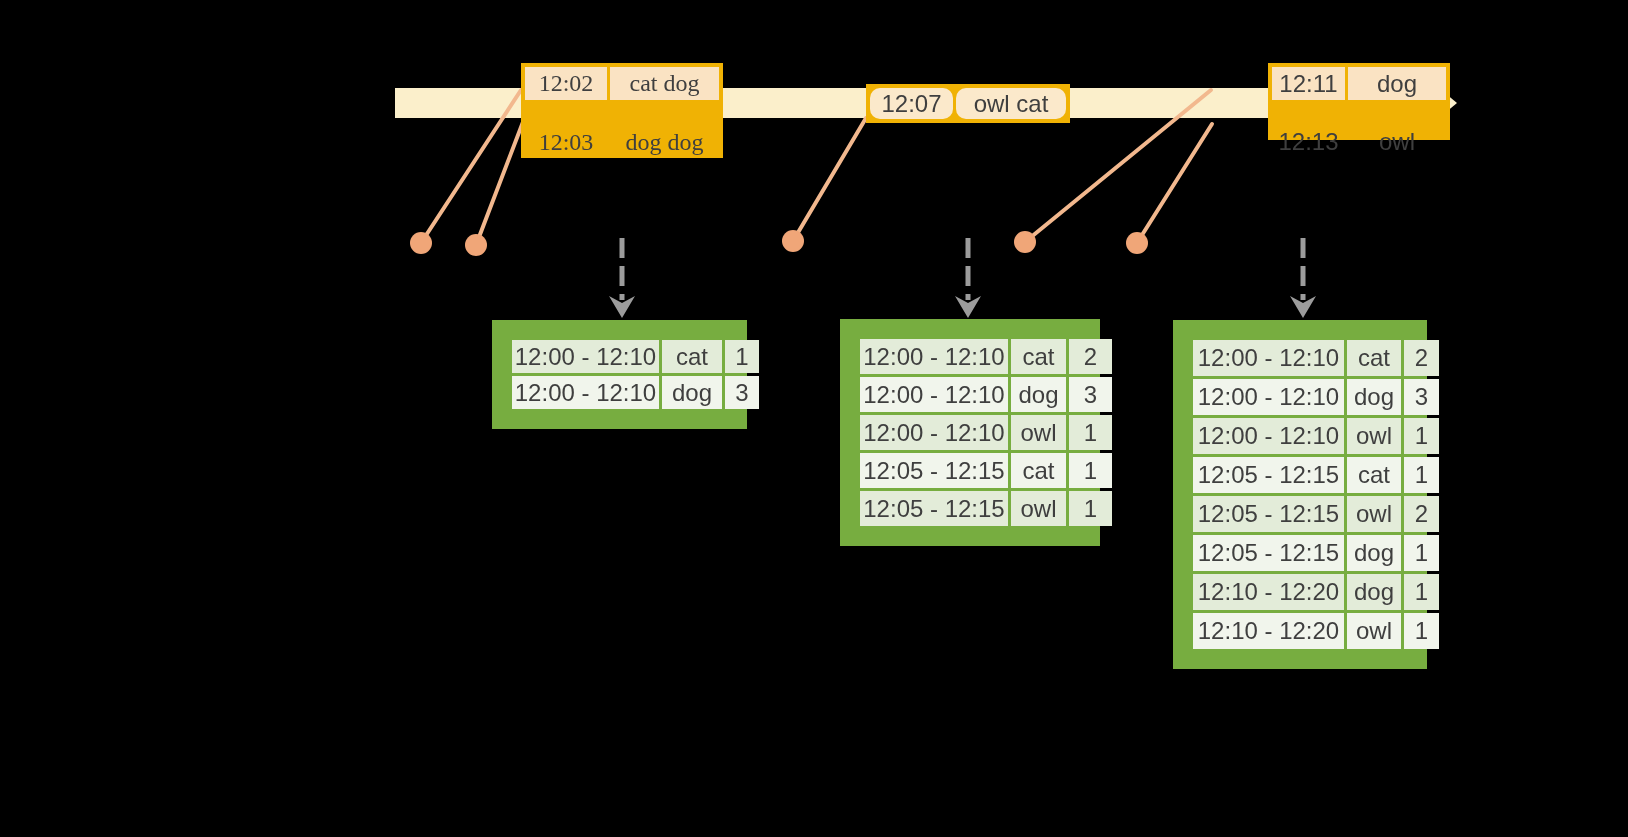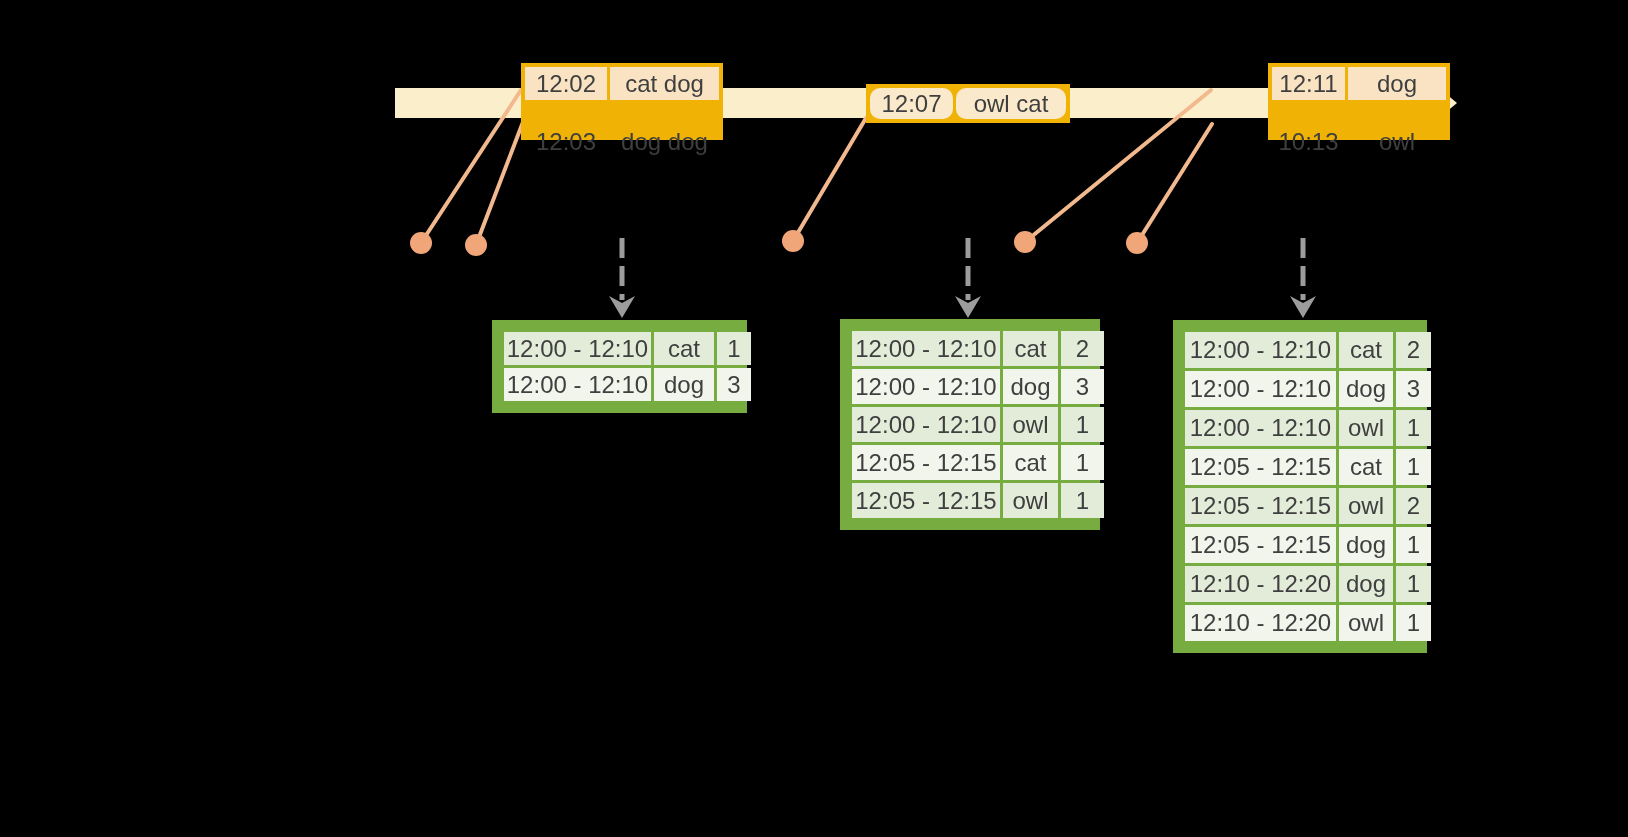--- a/index.html
+++ b/index.html
@@ -22,27 +22,27 @@
     position:absolute;display:grid;gap:3px;padding:4px;box-sizing:border-box;
     background:var(--event_table_border,#F0B204);
   }
   .ecell{
     display:flex;align-items:center;justify-content:center;
     font-size:24px;color:var(--text,#3F3F3F);white-space:nowrap;
   }
   .e-dark{background:var(--event_row_dark,#FAE3C3);}
   .e-light{background:var(--event_row_light,#FDF4E4);margin-top:39px;}
   .e-single{background:var(--event_row_single,#FBE9CB);border-radius:10px;}
-  #etableA{left:521px;top:63px;width:202px;height:77px;grid-template-columns:82px 109px;grid-auto-rows:33px;}
+  #etableA{left:521px;top:63px;width:202px;height:95px;grid-template-columns:82px 109px;grid-auto-rows:33px;font-family:Liberation Serif, serif;}
   #etableB{left:866px;top:84px;width:204px;height:39px;grid-template-columns:83px 110px;grid-auto-rows:31px;}
   #etableC{left:1268px;top:63px;width:182px;height:77px;grid-template-columns:73px 98px;grid-auto-rows:33px;}
 
   
   .rtable{
-    position:absolute;display:grid;gap:3px;padding:12px;box-sizing:border-box;
+    position:absolute;display:grid;gap:3px;padding:20px;box-sizing:border-box;
     background:var(--result_table_border,#77AD40);
   }
   .rcell{
     display:flex;align-items:center;justify-content:center;
     font-size:24px;color:var(--text,#3F3F3F);white-space:nowrap;
   }
   .r-dark{background:var(--result_row_dark,#E3ECD9);}
   .r-light{background:var(--result_row_light,#F1F5EC);}
   #rtable1{left:492px;top:320px;width:255px;grid-template-columns:147px 60px 34px;grid-auto-rows:33px;}
   #rtable2{left:840px;top:319px;width:260px;grid-template-columns:148px 55px 43px;grid-auto-rows:35px;}
@@ -86,21 +86,21 @@
 </div>
 
 <div id="etableB" class="etable">
   <div class="ecell e-single">12:07</div>
   <div class="ecell e-single">owl cat</div>
 </div>
 
 <div id="etableC" class="etable">
   <div class="ecell e-dark">12:11</div>
   <div class="ecell e-dark">dog</div>
-  <div class="ecell e-light">10:13</div>
+  <div class="ecell e-light">12:13</div>
   <div class="ecell e-light">owl</div>
 </div>
 
 <div id="rtable1" class="rtable">
   <div class="rcell r-dark">12:00 - 12:10</div>
   <div class="rcell r-dark">cat</div>
   <div class="rcell r-dark">1</div>
   <div class="rcell r-light">12:00 - 12:10</div>
   <div class="rcell r-light">dog</div>
   <div class="rcell r-light">3</div>

